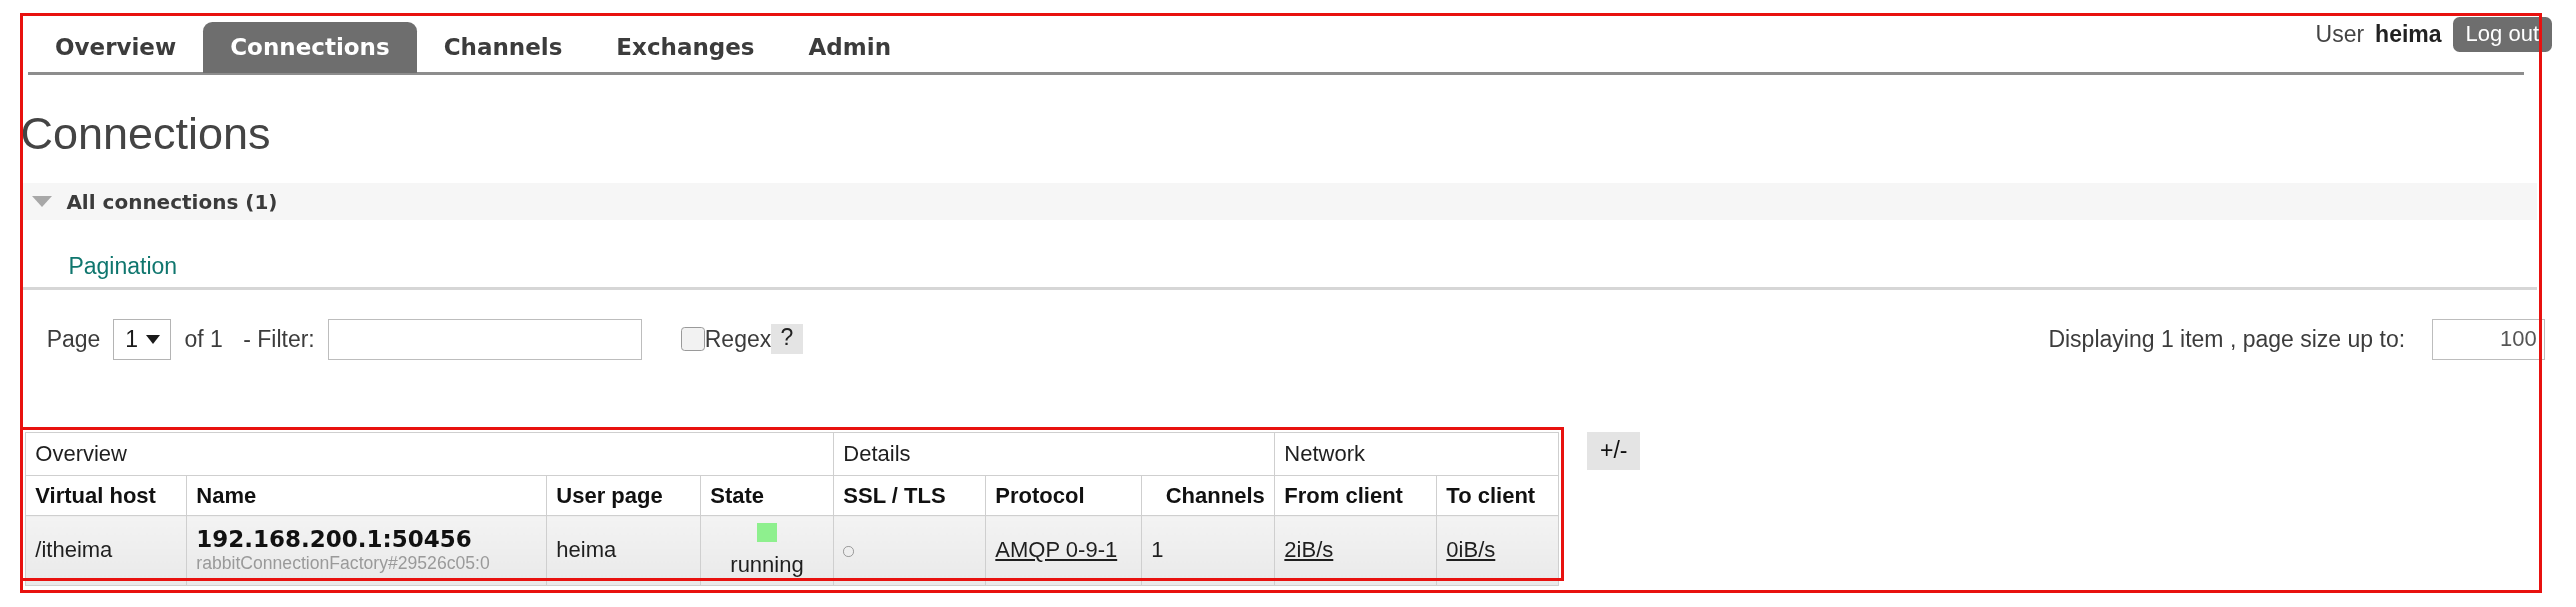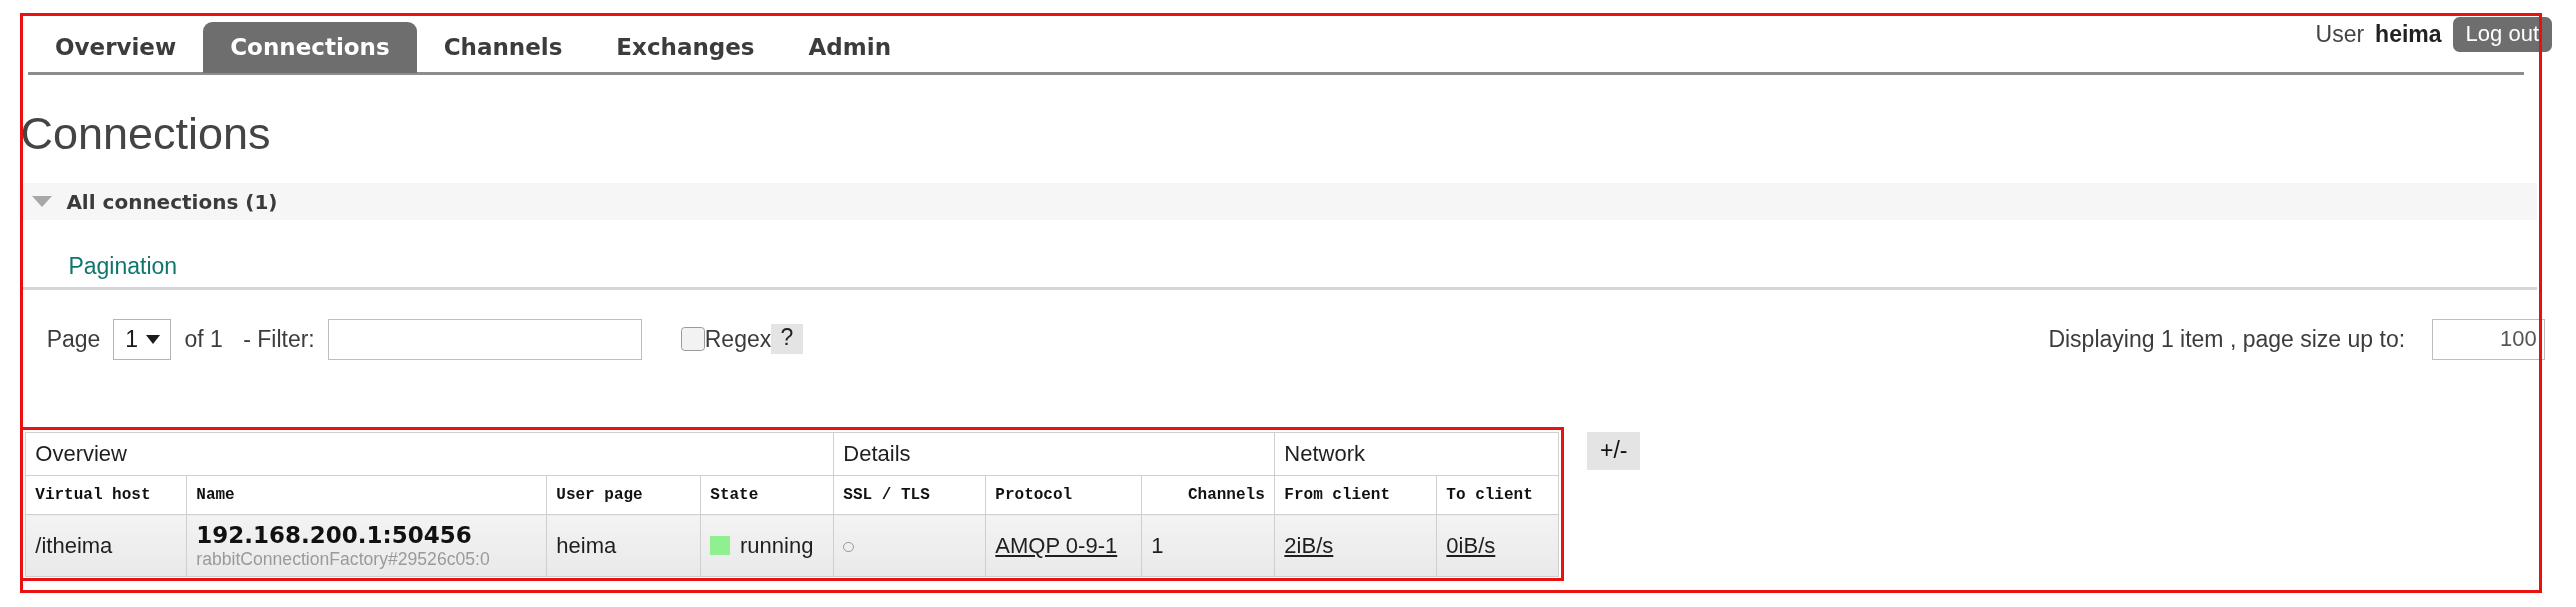--- a/index.html
+++ b/index.html
@@ -311,23 +311,23 @@
     vertical-align: middle;
     overflow: hidden;
     white-space: nowrap;
   }
   table.conn-table tr.group-row td {
     height: 43px;
     background: #ffffff;
   }
   table.conn-table tr.head-row th {
     height: 39px;
-    font-family: Liberation Mono, monospace;
+    font-family: Liberation Sans, sans-serif;
     font-weight: bold;
-    font-size: 16px;
+    font-size: 22px;
     background: #ffffff;
     color: #111;
   }
   table.conn-table tr.head-row th.num { text-align: right; }
   table.conn-table tr.data-row td {
     height: 58px;
     background: linear-gradient(to bottom, #f3f3f3 0%, #e9e9e9 100%);
     vertical-align: middle;
   }
   td.vhost { color: #3a3a3a; }
@@ -344,21 +344,21 @@
     color: #9a9a9a;
     display: block;
     line-height: 1.2;
     margin-top: 0.9px;
   }
   td.username-cell { text-align: center; color: #2b2b2b; }
   td.state-cell {
     display: table-cell;
     color: #2b2b2b;
   }
-  .state-inner { display: flex; align-items: center; gap: 10.2px; }
+  .state-inner { display: flex; align-items: center; gap: 10.2px; flex-direction: column; }
   .state-swatch {
     width: 19.5px;
     height: 19.5px;
     background: #8ef08e;
     display: inline-block;
   }
   td.ssl-cell { text-align: center; }
   .ssl-circle {
     display: inline-block;
     width: 10.2px;

